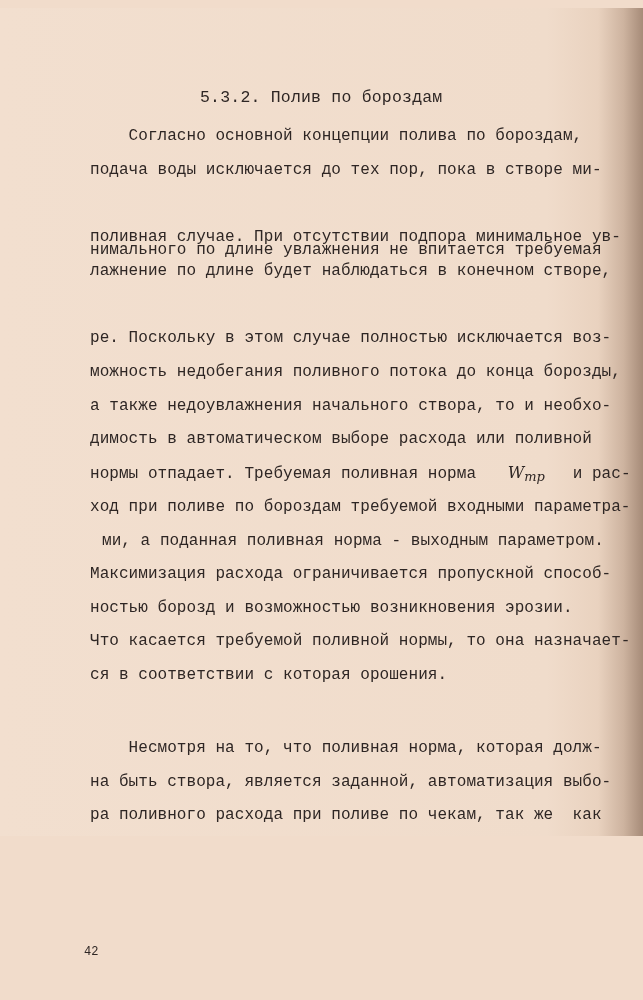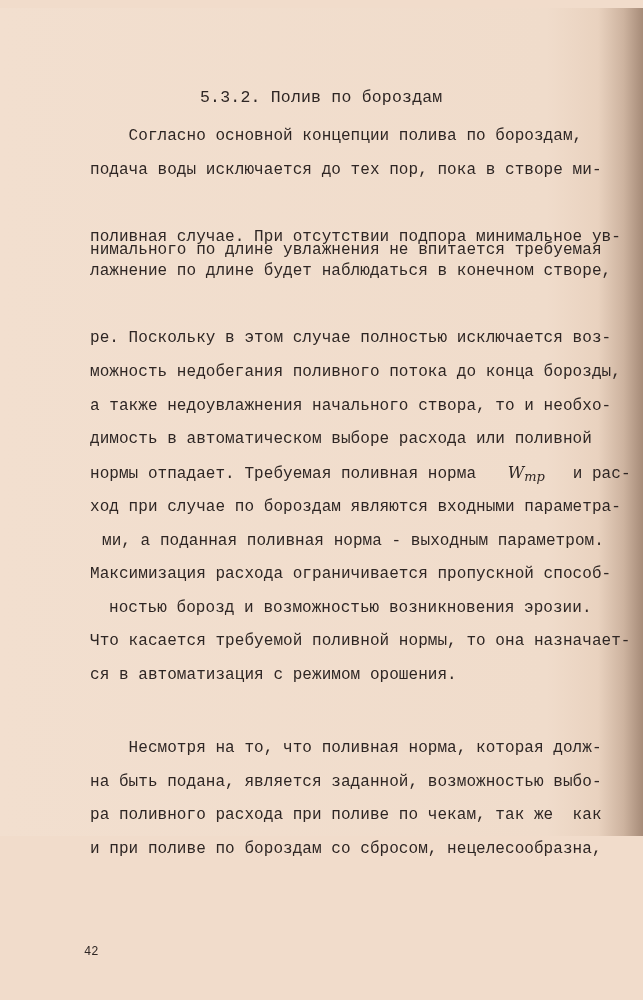--- a/index.html
+++ b/index.html
@@ -45,27 +45,26 @@
   <div class="line" style="top:253px;">лажнение по длине будет наблюдаться в конечном створе,</div>
   <div class="line" style="top:320px;">ре. Поскольку в этом случае полностью исключается воз-</div>
   <div class="line" style="top:354px;">можность недобегания поливного потока до конца борозды,</div>
   <div class="line" style="top:388px;">а также недоувлажнения начального створа, то и необхо-</div>
   <div class="line" style="top:421px;">димость в автоматическом выборе расхода или поливной</div>
   <div class="line" style="top:455px;">
     <span>нормы отпадает. Требуемая поливная норма</span>
     <span class="sym" style="margin-left:22px;"><span>W</span><sub>тр</sub></span>
     <span style="margin-left:18px;">и рас-</span>
   </div>
-  <div class="line" style="top:489px;">ход при случае по бороздам являются входными параметра-</div>
+  <div class="line" style="top:489px;">ход при поливе по бороздам требуемой входными параметра-</div>
   <div class="line" style="top:523px;padding-left:12px;">ми, а поданная поливная норма - выходным параметром.</div>
   <div class="line" style="top:556px;">Максимизация расхода ограничивается пропускной способ-</div>
-  <div class="line" style="top:590px;margin-left:19px;">ностью борозд и  возможностью возникновения  эрозии.</div>
+  <div class="line" style="top:590px;">ностью борозд и  возможностью возникновения  эрозии.</div>
   <div class="line" style="top:623px; white-space:pre;">Что касается требуемой поливной нормы, то она назначает-</div>
-  <div class="line" style="top:657px;">ся в автоматизация с режимом орошения.</div>
+  <div class="line" style="top:657px;">ся в соответствии с которая орошения.</div>
 
 
   <div class="line" style="top:730px; white-space:pre;">    Несмотря на то, что поливная норма, которая долж-</div>
-  <div class="line" style="top:764px;">на быть подана, является заданной, возможностью выбо-</div>
+  <div class="line" style="top:764px;">на быть створа, является заданной, автоматизация выбо-</div>
   <div class="line" style="top:797px; white-space:pre;">ра поливного расхода при поливе по чекам, так же  как</div>
-  <div class="line" style="top:831px;">и при поливе по бороздам со сбросом, нецелесообразна,</div>
 
   <div class="pagenum">42</div>
 </div>
 
 </body></html>

